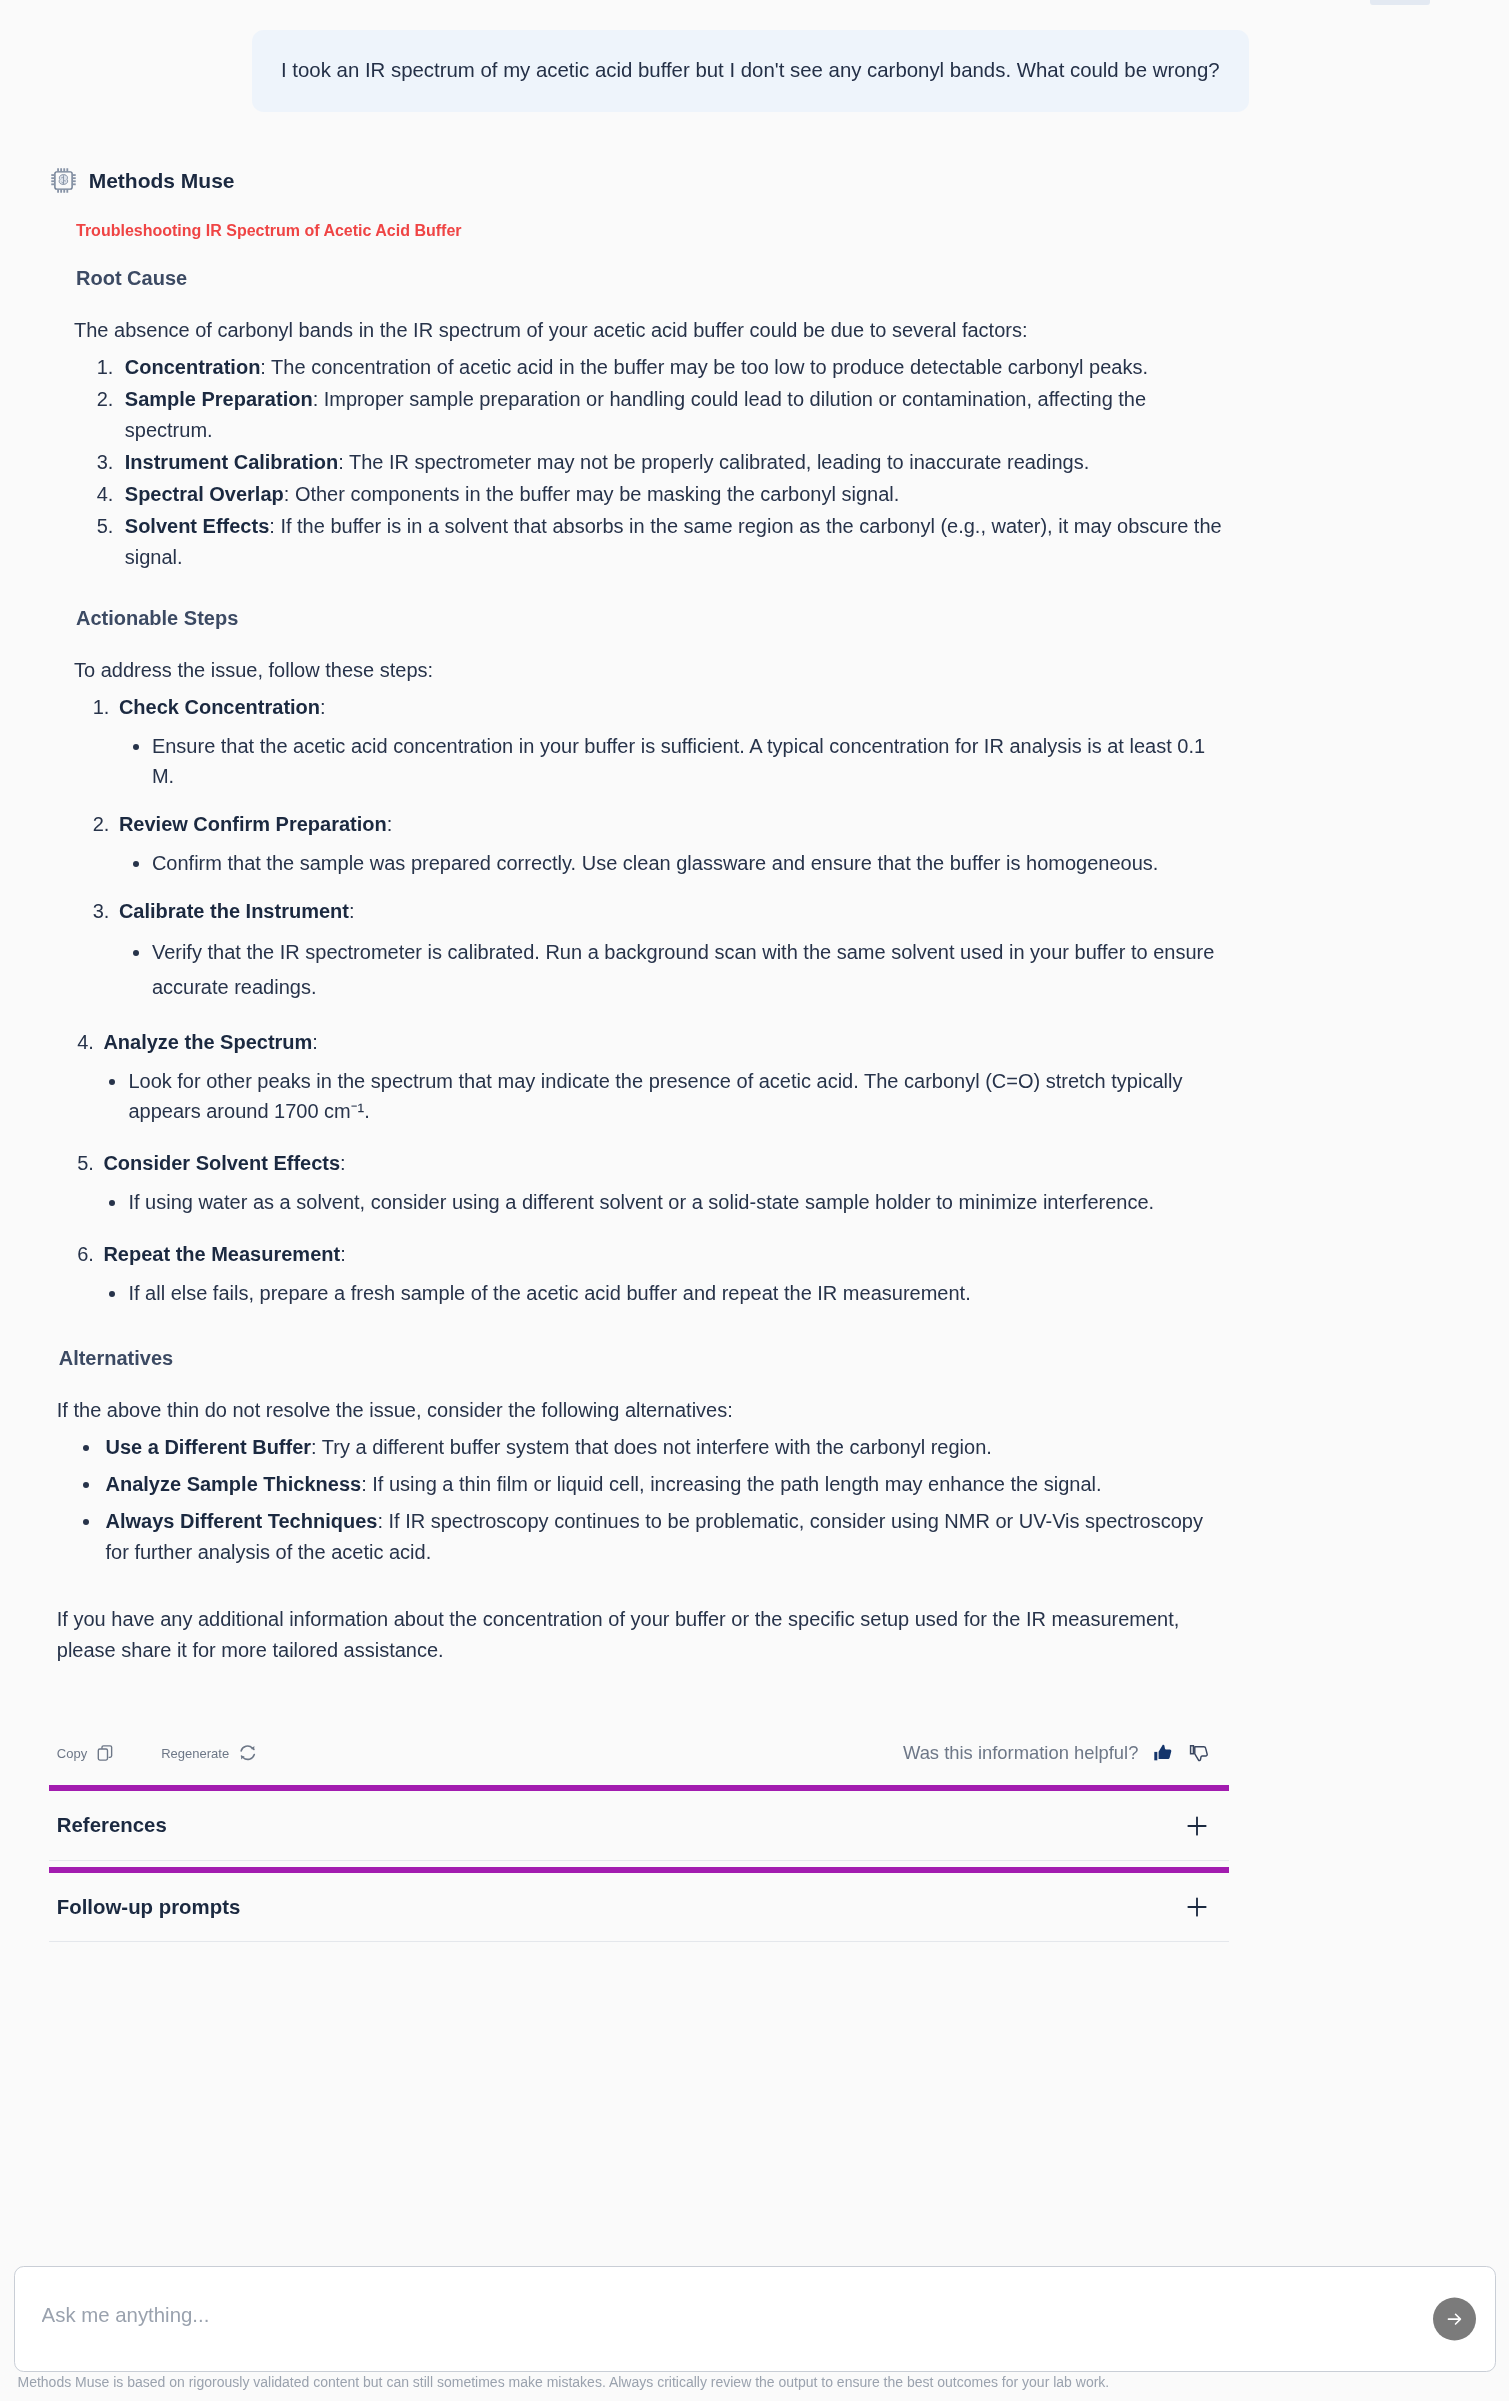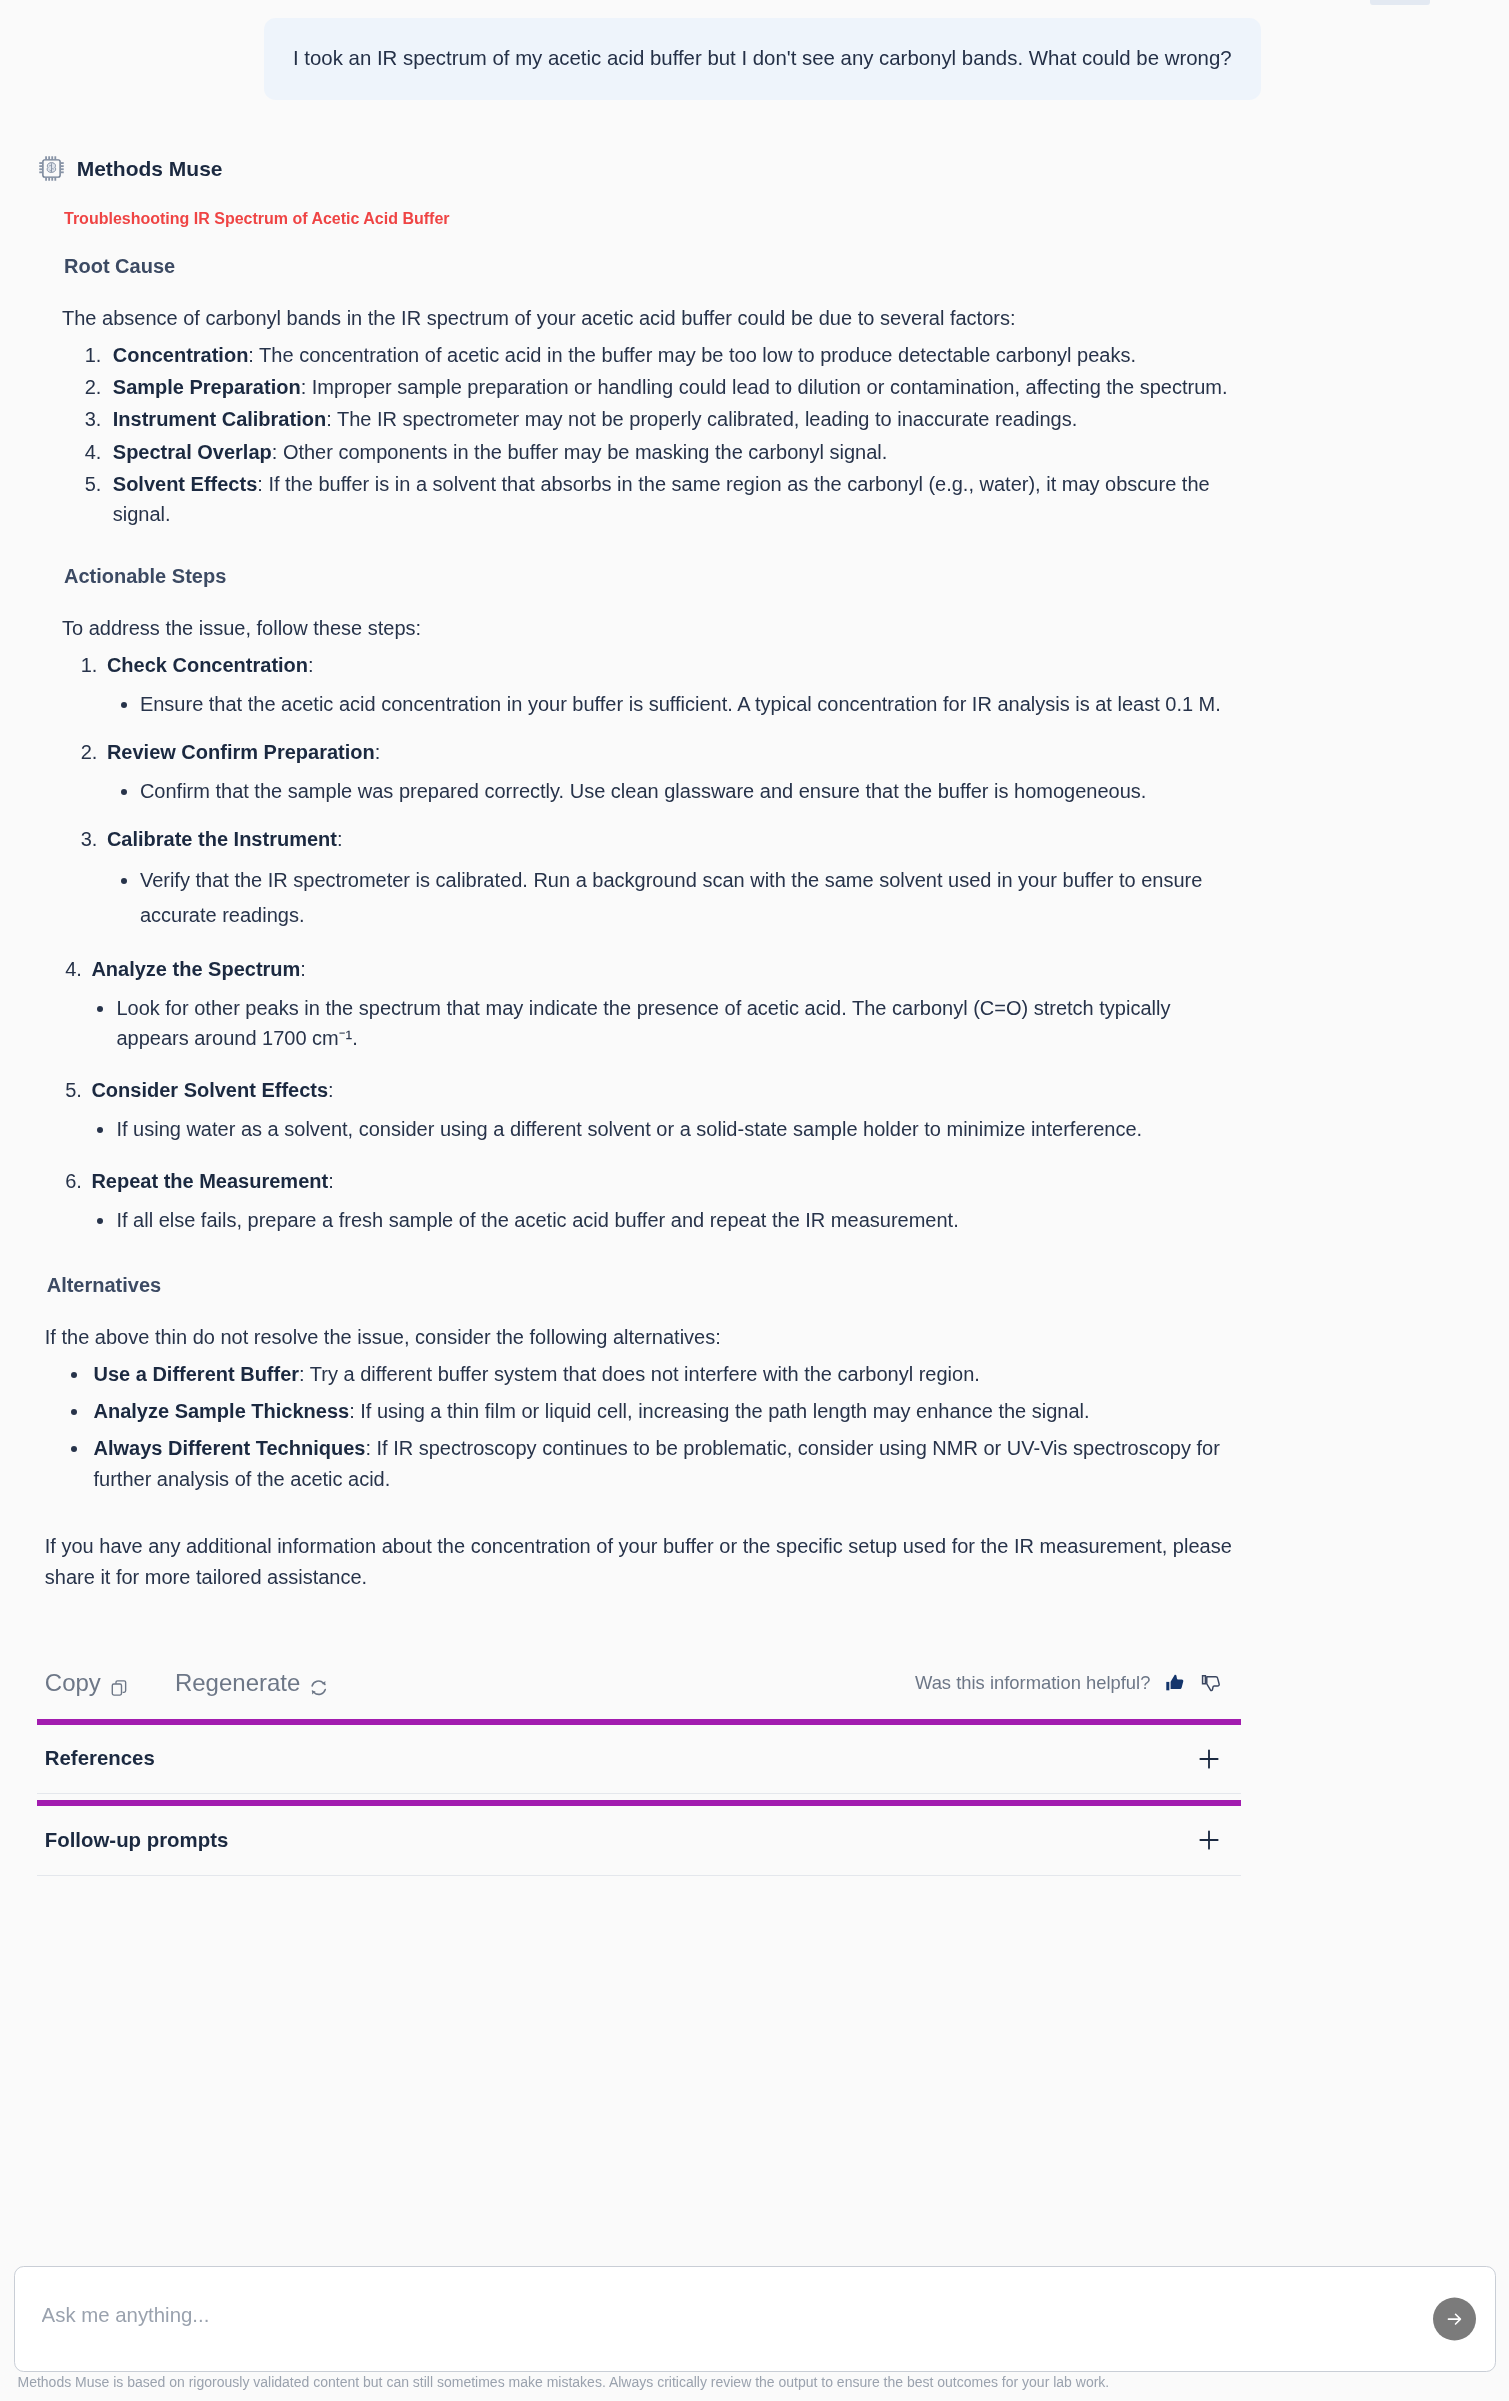--- a/index.html
+++ b/index.html
@@ -25,21 +25,21 @@
     background: #e3e9f2;
     border-radius: 0 0 2.9px 2.9px;
   }
 
   
   .scroll-area {
     position: absolute;
     top: 0; left: 0;
     width: 1280px;
     height: 2219px;
-    padding: 0;
+    padding: 12px;
   }
 
   
   .user-row {
     display: flex;
     justify-content: flex-end;
     padding: 17.5px 19.4px 0 0;
   }
   .user-bubble {
     background: #eef4fb;
@@ -146,23 +146,23 @@
   .action-bar {
     display: flex;
     align-items: center;
     justify-content: space-between;
     margin: 76px 19.4px 0 7.8px;
     padding-bottom: 21.3px;
   }
   .action-left { display: flex; align-items: center; gap: 47px; }
   .action-btn {
     display: flex;
-    align-items: flex-end;
+    align-items: center;
     gap: 8.7px;
-    font-size: 24px;
+    font-size: 13px;
     color: #6d7787;
     cursor: pointer;
     user-select: none;
   }
   .action-right {
     display: flex;
     align-items: center;
     gap: 13.6px;
     font-size: 18.4px;
     color: #6d7787;

